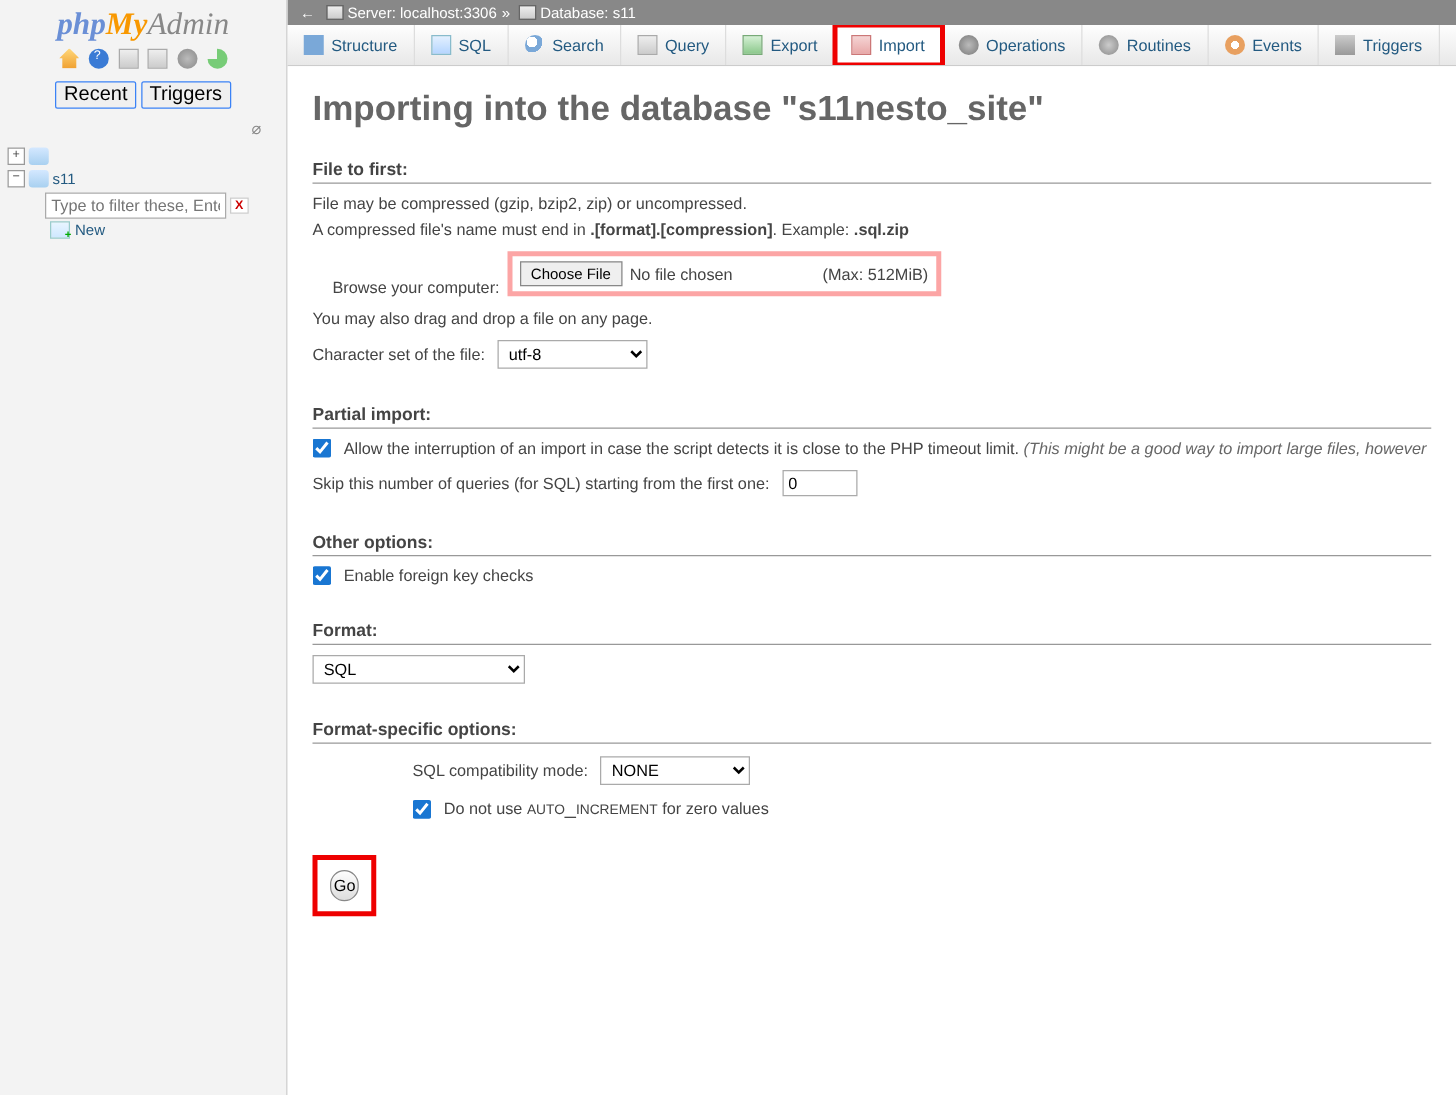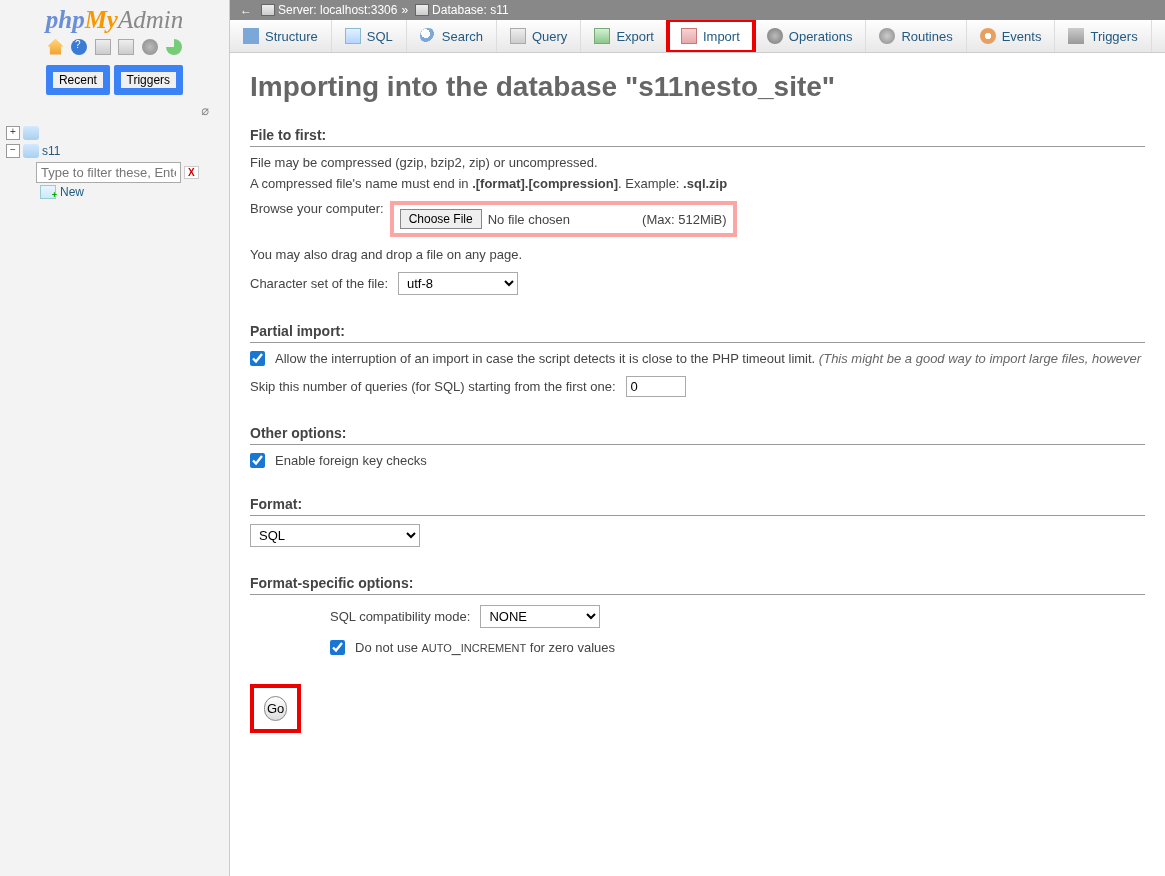--- a/index.html
+++ b/index.html
@@ -8,21 +8,21 @@
 
 
 .sidebar { width: 230px; background: #f3f3f3; border-right: 1px solid #ccc; display: flex; flex-direction: column; }
 .logo { text-align: center; padding: 6px 0 2px; font-size: 25px; font-weight: bold; font-style: italic; font-family: Georgia, serif; }
 .logo .p1 { color: #6a8fd6; }
 .logo .p2 { color: #f89800; }
 .logo .p3 { color: #888; font-weight: normal; }
 .toolbar-icons { text-align: center; padding: 2px 0 6px; }
 .toolbar-icons span { display: inline-block; width: 16px; height: 16px; margin: 0 2px; vertical-align: middle; cursor: pointer; }
 .btn-row { text-align: center; padding: 4px 0; }
-.btn-row button { font-size: 12px; padding: 1px 6px; background: #f0f0f0; border: 7px solid #3b82f6; border-radius: 2px; cursor: pointer; }
+.btn-row button { font-size: 16px; padding: 1px 6px; background: #f0f0f0; border: 1px solid #3b82f6; border-radius: 2px; cursor: pointer; }
 .link-indicator { text-align: right; padding: 4px 20px 6px; color: #888; }
 .tree { padding: 0 6px; font-size: 12px; position: relative; }
 .tree-row { display: flex; align-items: center; padding: 2px 0; }
 .tree-toggle { width: 14px; height: 14px; border: 1px solid #999; background: #fff; text-align: center; line-height: 10px; font-size: 10px; margin-right: 3px; cursor: pointer; }
 .tree-icon { width: 16px; height: 14px; display: inline-block; margin-right: 3px; }
 .tree-label { color: #235a81; cursor: pointer; }
 .tree-filter { margin: 2px 0 2px 30px; display: flex; align-items: center; }
 .tree-filter input { font-size: 10px; padding: 1px 3px; width: 145px; border: 1px solid #ccc; color: #888; }
 .tree-filter .clear-x { color: #c00; font-weight: bold; margin-left: 3px; cursor: pointer; border: 1px solid #ccc; padding: 0 3px; font-size: 10px; background: #fff; }
 .tree-new { margin-left: 34px; display: flex; align-items: center; }
@@ -45,21 +45,21 @@
 
 .content { flex: 1; padding: 18px 20px; overflow-y: auto; color: #444; background: #fff; }
 .content h2 { font-size: 28px; font-weight: bold; color: #666; margin-bottom: 24px; }
 
 .section-title { font-size: 14px; font-weight: bold; color: #444; margin-bottom: 8px; border-bottom: 1px solid #999; padding-bottom: 3px; }
 .section { margin-bottom: 28px; }
 .line { margin: 6px 0; font-size: 13px; color: #444; }
 .line .bold { font-weight: bold; }
 .italic { font-style: italic; color: #666; }
 
-.file-row { display: flex; align-items: flex-start; gap: 6px; margin: 10px 0; }
+.file-row { display: flex; align-items: flex-end; gap: 6px; margin: 10px 16px; }
 .file-row .highlight-box { border: 4px solid #fca5a5; padding: 4px 6px; display: flex; align-items: center; gap: 6px; }
 .choose-btn { padding: 2px 8px; background: #efefef; border: 1px solid #888; font-size: 12px; cursor: pointer; }
 .max-size { color: #444; }
 
 .field-row { display: flex; align-items: center; gap: 10px; margin: 10px 0; }
 .field-row label { font-size: 13px; }
 select, input[type=text], input[type=number] { font-size: 13px; padding: 2px 4px; border: 1px solid #aaa; background: #fff; }
 select { min-width: 120px; }
 input[type=number] { width: 60px; }
 

